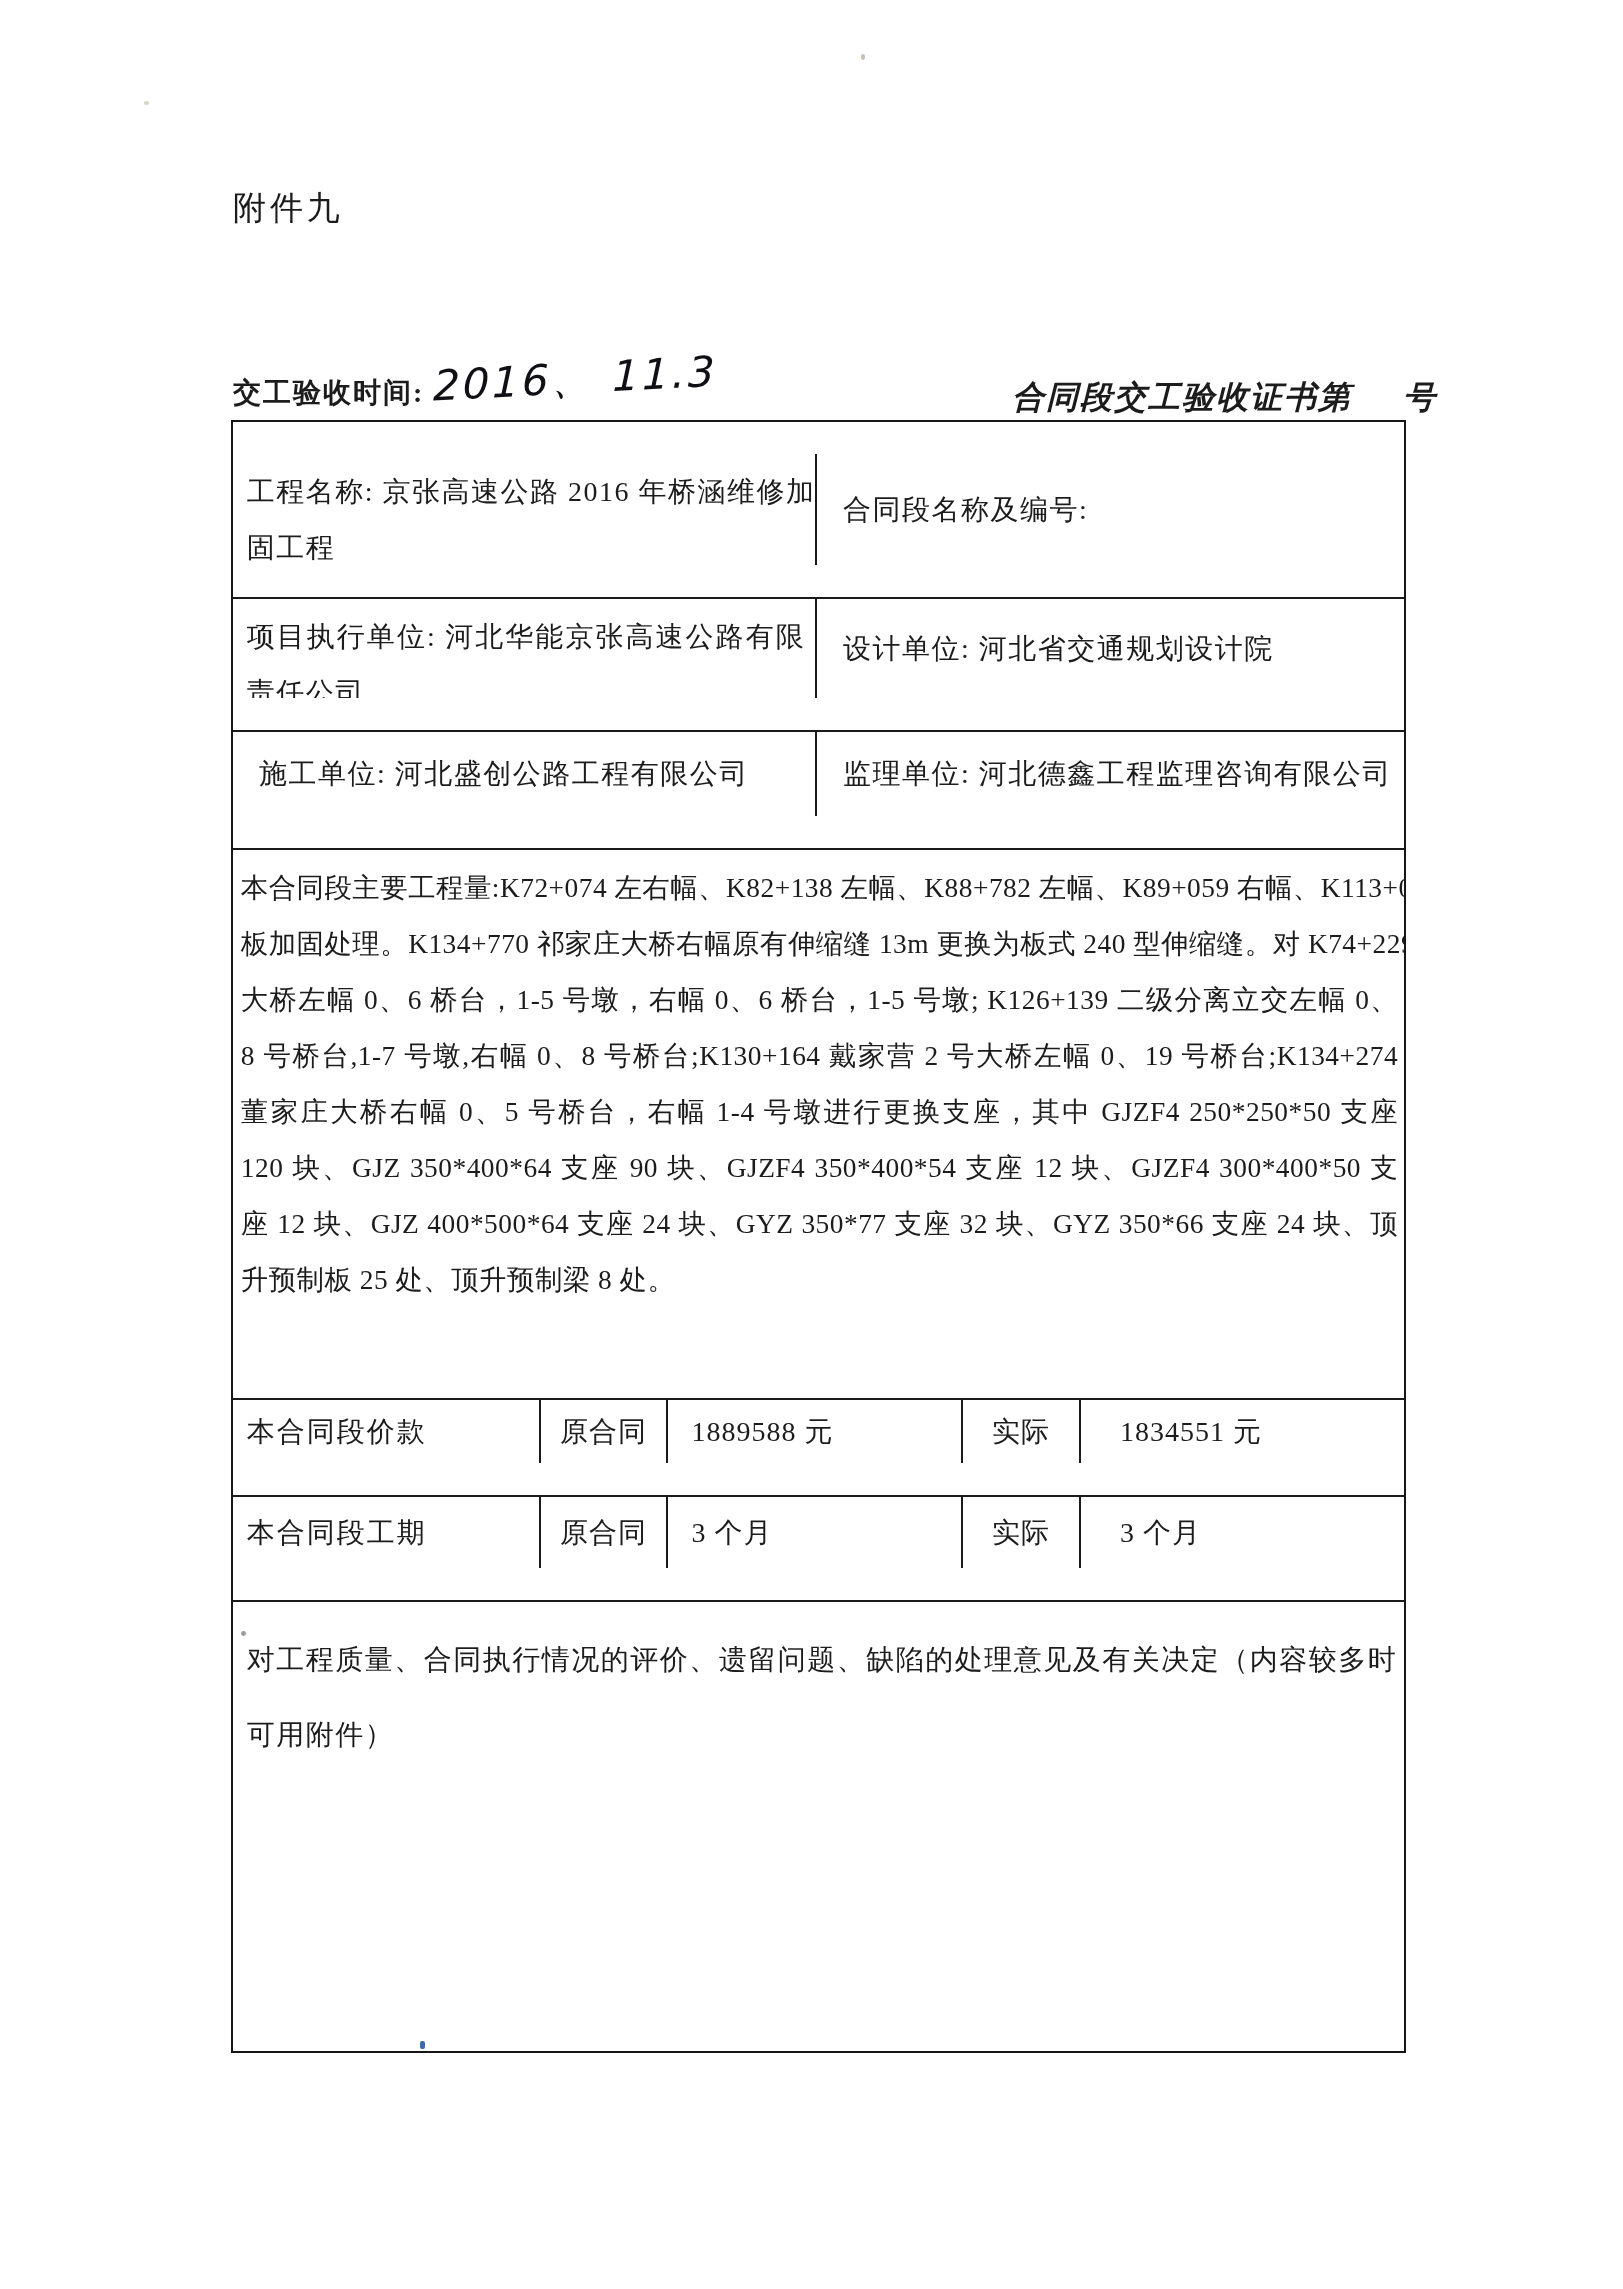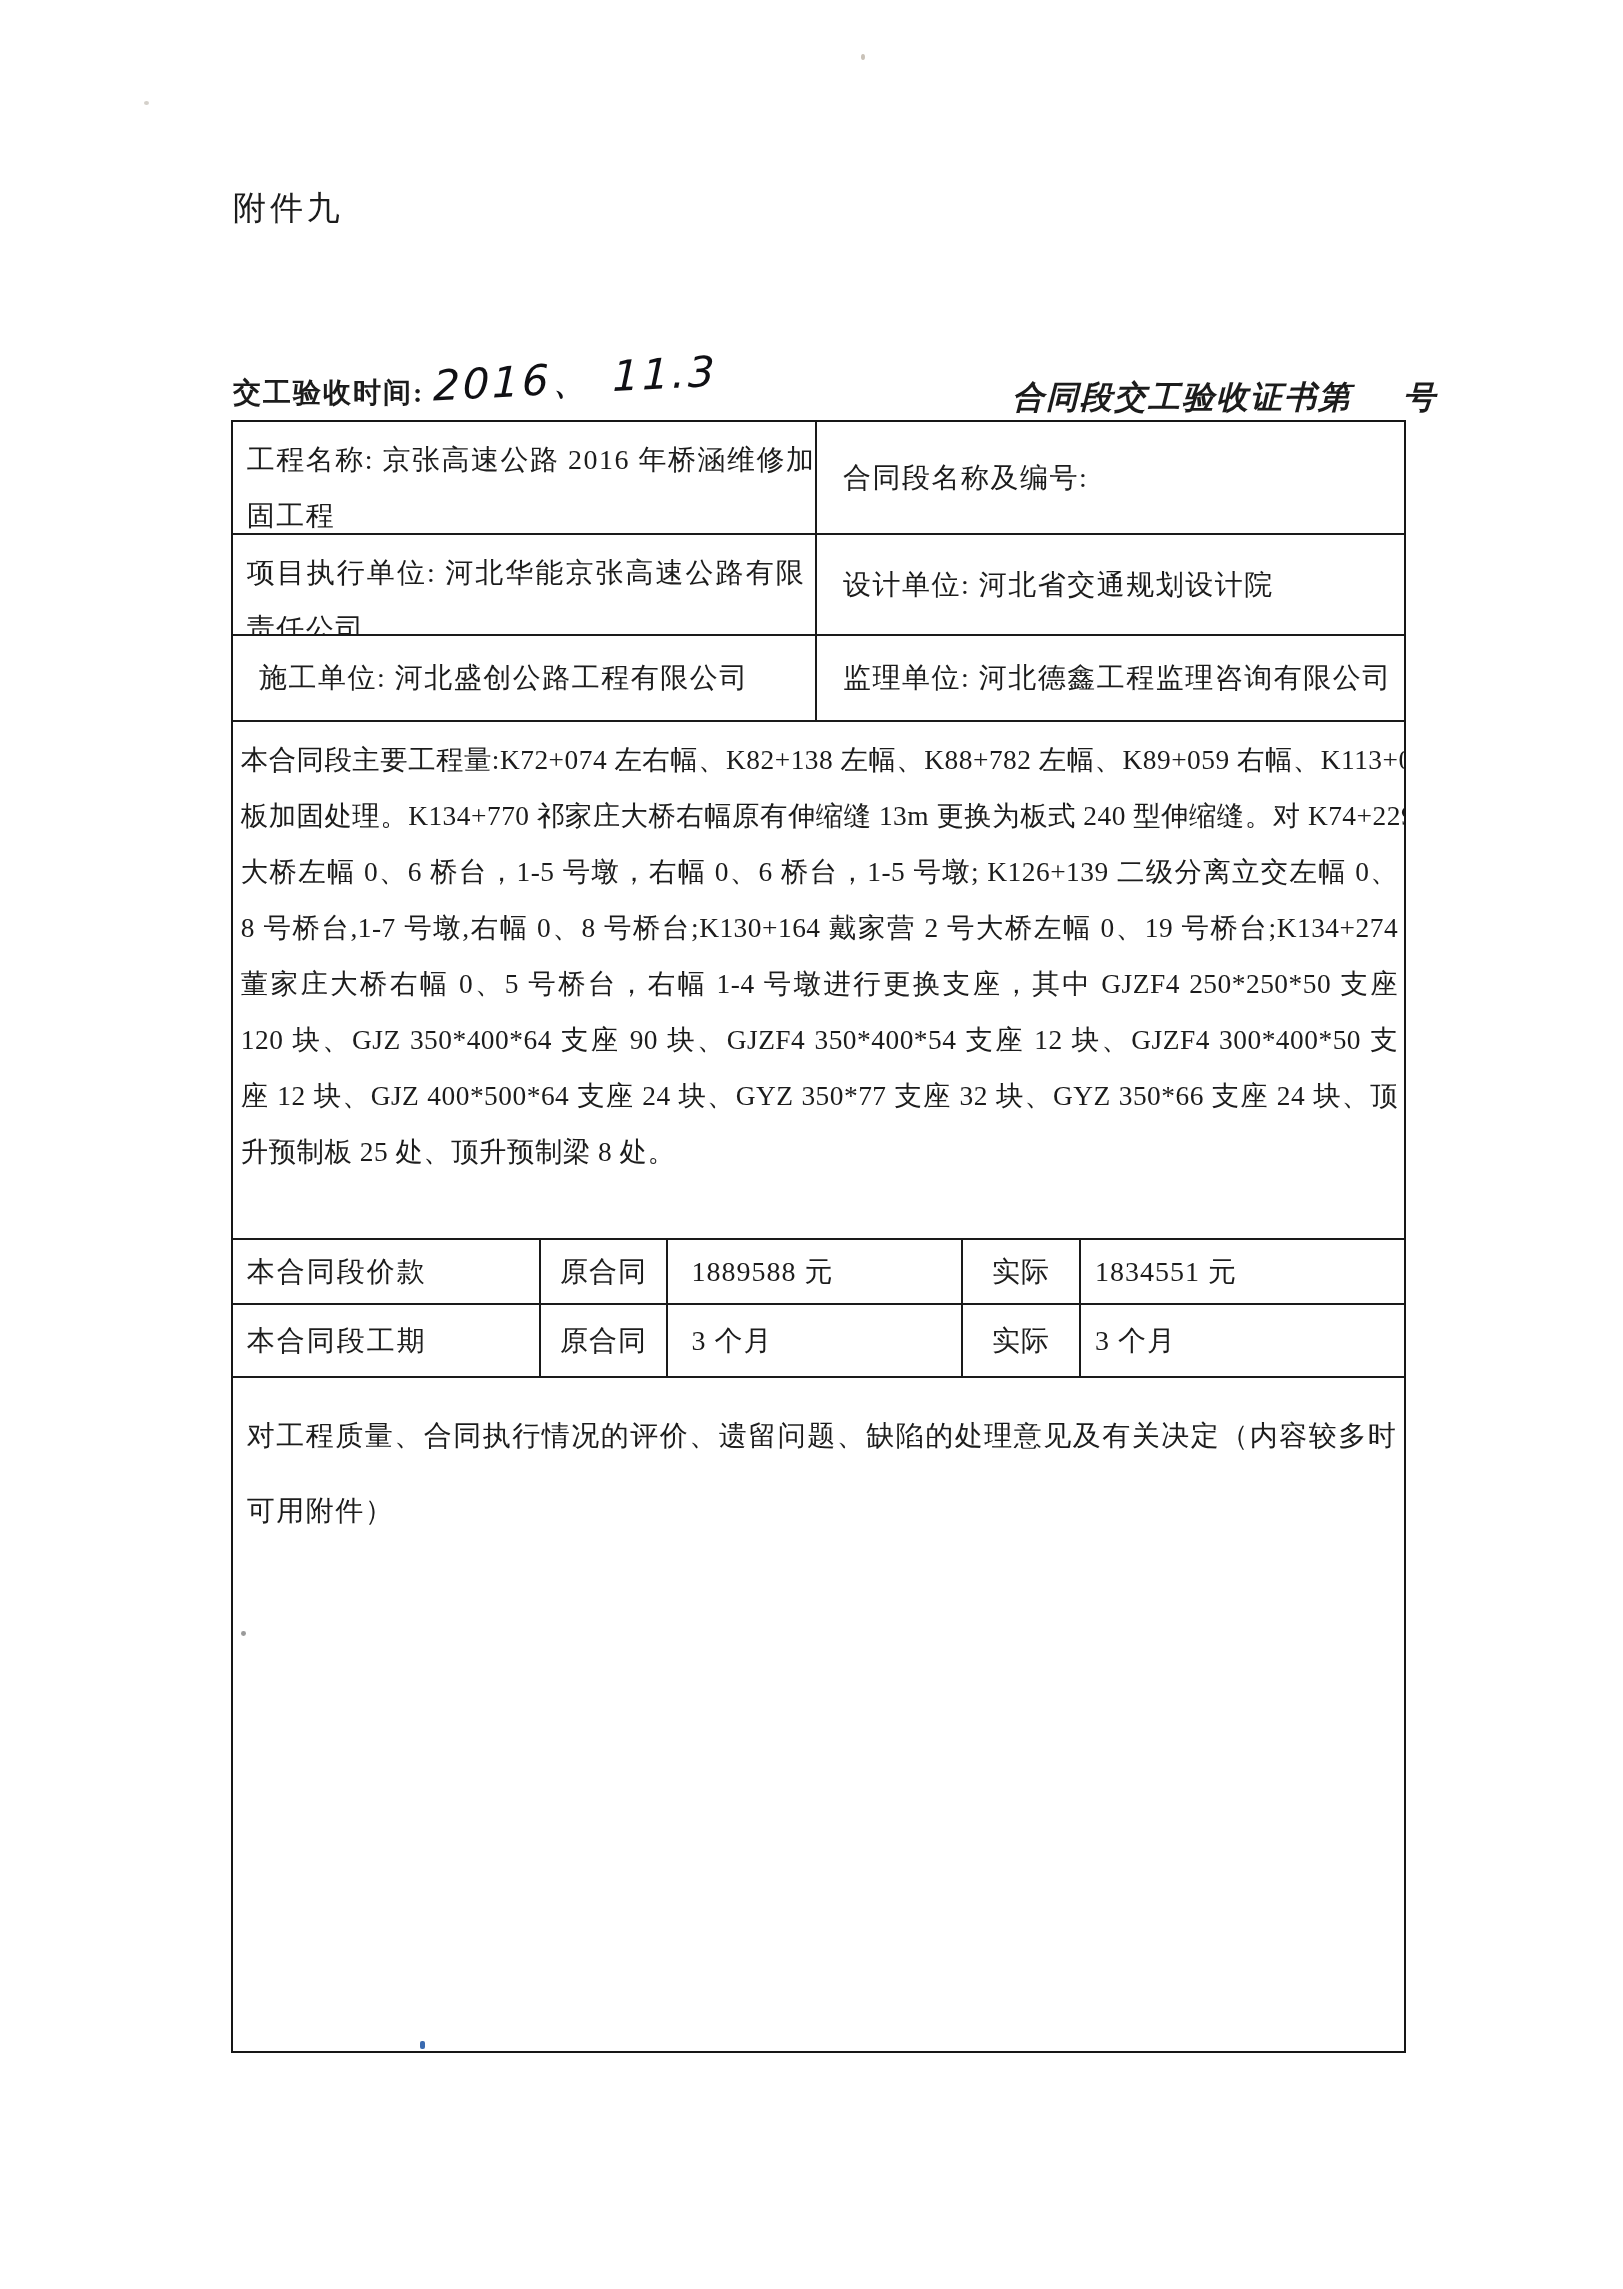--- a/index.html
+++ b/index.html
@@ -38,21 +38,21 @@
   .cert-no .gap{display:inline-block;width:51px;}
   
   .vtable{
     position:absolute;left:231px;top:420px;
     width:1175px;height:1633px;
     border:2.9px solid #161616;
     box-sizing:border-box;
     display:flex;flex-direction:column;
     font-size:28px;
   }
-  .vrow{display:flex;flex-direction:row;box-sizing:border-box;flex:0 0 auto;}
+  .vrow{display:flex;flex-direction:row;box-sizing:border-box;flex:0 0 auto;margin-top:32px;}
   .vrow + .vrow{border-top:2px solid #1a1a1a;}
   .vcell{box-sizing:border-box;overflow:hidden;}
   .vcell + .vcell{border-left:2px solid #1a1a1a;}
   .r-info{height:111px;}
   .r-info2{height:101px;}
   .r-info3{height:86px;}
   .r-para{height:518px;}
   .r-amt1{height:65px;}
   .r-amt2{height:73px;}
   .r-eval{flex:1 1 auto;}
@@ -65,21 +65,21 @@
   .just .line-last{text-align-last:left;}
   .para-cell{padding:9.8px 5.9px 0 7.8px;letter-spacing:0.5px;font-size:27.4px;}
   .para-cell .line{line-height:56px;}
   .eval-cell{padding:19.6px 9.8px 0 13.7px;letter-spacing:1.5px;width:100%;}
   .eval-cell .line{line-height:75px;}
   
   .a-label{width:306px;display:flex;align-items:center;padding-left:13.7px;letter-spacing:2px;box-sizing:border-box;}
   .a-orig{width:127px;display:flex;align-items:center;justify-content:center;letter-spacing:1px;box-sizing:border-box;}
   .a-val{width:295px;display:flex;align-items:center;padding-left:23.5px;letter-spacing:1px;box-sizing:border-box;}
   .a-act{width:118px;display:flex;align-items:center;justify-content:center;letter-spacing:1px;box-sizing:border-box;}
-  .a-val2{flex:1;display:flex;align-items:center;padding-left:14px;letter-spacing:1px;box-sizing:border-box;}
+  .a-val2{flex:1;display:flex;align-items:center;padding-left:39px;letter-spacing:1px;box-sizing:border-box;}
   
   .speck{position:absolute;border-radius:50%;}
   .speck-1{left:861px;top:54px;width:3.9px;height:5.9px;background:#c9c2b8;}
   .speck-2{left:144px;top:101px;width:4.9px;height:3.9px;background:#d4d0ca;}
   .speck-3{left:241px;top:1631px;width:4.9px;height:4.9px;background:#9a9a9a;}
   .speck-blue{left:420px;top:2041px;width:4.9px;height:7.8px;background:#3a6ab0;border-radius:2px;}
 </style>
 </head>
 <body>
 

